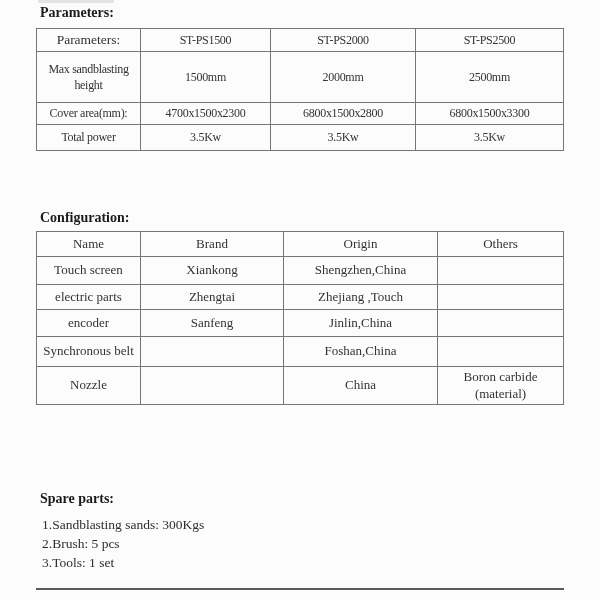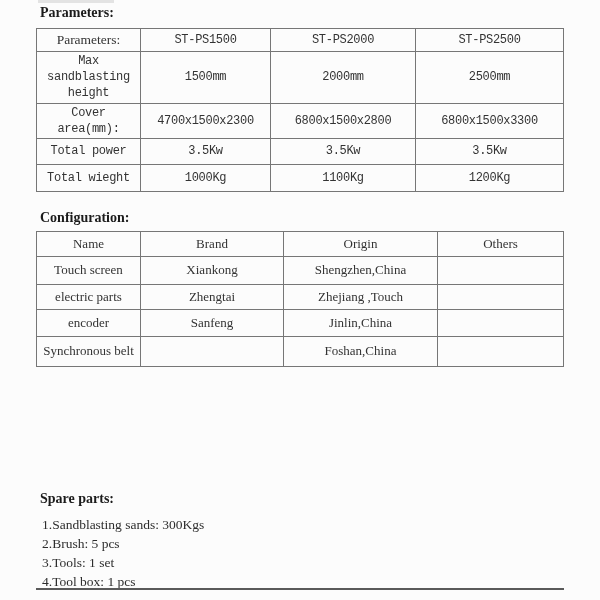--- a/index.html
+++ b/index.html
@@ -21,21 +21,21 @@
   #h-config { left:40px; top:210px; font-size:14px; }
   #h-spare  { left:40px; top:491px; }
 
   table { position:absolute; border-collapse:collapse; table-layout:fixed;
           background:transparent; }
   td { border:1px solid #767676; text-align:center; vertical-align:middle;
        color:#333; padding:1px 2px; overflow:hidden; }
 
   
   #table-params { left:36px; top:28px; width:527px; }
-  #table-params td { font-family:Liberation Mono, monospace;
+  #table-params td { font-family:Liberation Serif, serif;
                      font-size:12px; letter-spacing:-0.3px; line-height:1.35; }
   #table-params td.hdr-serif { font-family:"Liberation Serif",serif;
                      font-size:13.5px; letter-spacing:0; }
 
   
   #table-config { left:36px; top:231px; width:527px; }
   #table-config td { font-family:"Liberation Serif",serif; font-size:13px;
                      line-height:1.3; padding:1px 4px; }
 
   .spare-list { position:absolute; left:42px; top:515px; list-style:none; }
@@ -79,26 +79,20 @@
       <td>4700x1500x2300</td>
       <td>6800x1500x2800</td>
       <td>6800x1500x3300</td>
     </tr>
     <tr style="height:26px">
       <td>Total power</td>
       <td>3.5Kw</td>
       <td>3.5Kw</td>
       <td>3.5Kw</td>
     </tr>
-    <tr style="height:27px">
-      <td>Total wieght</td>
-      <td>1000Kg</td>
-      <td>1100Kg</td>
-      <td>1200Kg</td>
-    </tr>
   </tbody>
     </table>
 
   <div class="heading" id="h-config">Configuration:</div>
 
   <table id="table-config">
     <colgroup>
       <col style="width:104px">
         <col style="width:143px">
       <col style="width:154px">
@@ -128,27 +122,32 @@
       <td>Sanfeng</td>
       <td>Jinlin,China</td>
       <td></td>
     </tr>
     <tr style="height:30px">
       <td>Synchronous belt</td>
       <td></td>
       <td>Foshan,China</td>
       <td></td>
     </tr>
+    <tr style="height:38px">
+      <td>Nozzle</td>
+      <td></td>
+      <td>China</td>
+      <td>Boron carbide (material)</td>
+    </tr>
   </tbody>
     </table>
 
   <div class="heading" id="h-spare">Spare parts:</div>
 
   <ul class="spare-list">
     <li>1.Sandblasting sands: 300Kgs</li>
     <li>2.Brush: 5 pcs</li>
     <li>3.Tools: 1 set</li>
-    <li>4.Tool box: 1 pcs</li>
   </ul>
 
   <div class="bottom-rule"></div>
 
 </div>
 
 </body></html>

